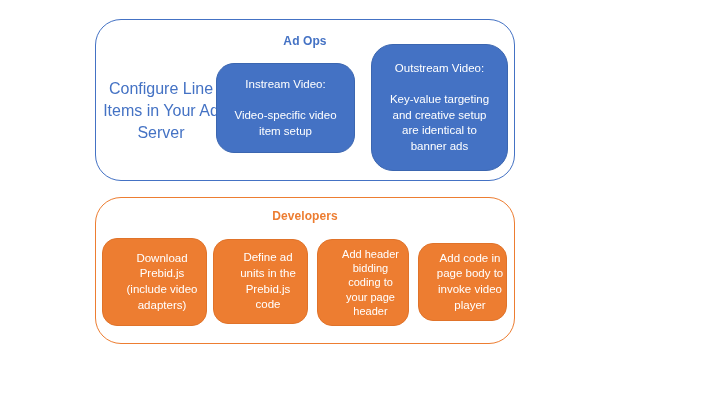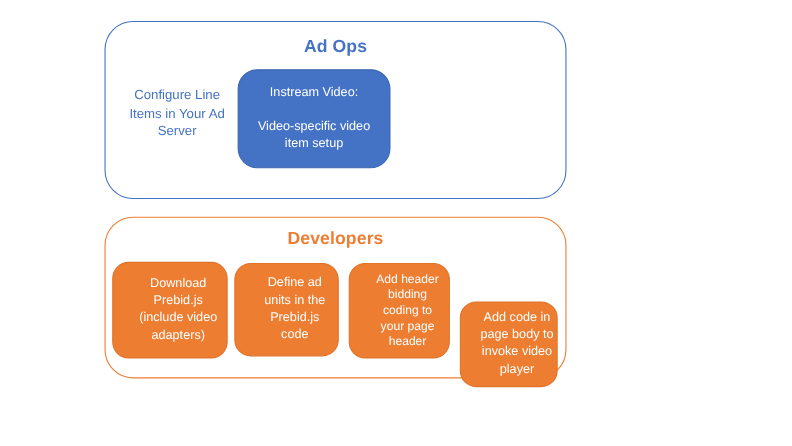--- a/index.html
+++ b/index.html
@@ -22,33 +22,33 @@
   }
   .group.blue   { border-color: var(--blue, #4472C4); }
   .group.orange { border-color: var(--orange, #ED7D31); }
 
   .group-title {
     position: absolute;
     left: 0;
     width: 100%;
     text-align: center;
     font-weight: bold;
-    font-size: 16px;
+    font-size: 12px;
     letter-spacing: 0.1px;
   }
   .group-title.blue   { color: var(--blue, #4472C4); top: 14px; }
   .group-title.orange { color: var(--orange, #ED7D31); top: 11px; }
 
   .side-note {
     position: absolute;
     left: 6px;
     top: 58px;
     width: 118px;
     color: var(--blue, #4472C4);
-    font-size: 12px;
+    font-size: 16px;
     line-height: 1.38;
     text-align: center;
     white-space: pre-line;
   }
 
   .node {
     position: absolute;
     color: #ffffff;
     display: flex;
     align-items: center;
@@ -65,39 +65,45 @@
   .group-adops { left: 95px; top: 19px; width: 420px; height: 162px; }
   .node-instream  { left: 120px; top: 43px;  width: 139px; height: 90px;  border-radius: 18px; }
   .node-outstream { left: 275px; top: 24px;  width: 137px; height: 127px; border-radius: 22px; }
 
   
   .group-developers { left: 95px; top: 197px; width: 420px; height: 147px; }
   .dev-box { border-radius: 15px; }
   .node-dev1 { left: 6px;   top: 40px; width: 105px; height: 88px; }
   .node-dev2 { left: 117px; top: 41px; width: 95px;  height: 85px; border-radius: 15px; }
   .node-dev3 { left: 221px; top: 41px; width: 92px;  height: 87px; font-size: 11px; line-height: 1.3; }
-  .node-dev4 { left: 322px; top: 45px; width: 89px;  height: 78px; margin-top: 31px; }
+  .node-dev4 { left: 322px; top: 45px; width: 89px;  height: 78px; }
 </style>
 </head>
 <body>
 
 <div class="stage">
 
   <div class="group blue group-adops">
     <div class="group-title blue">Ad Ops</div>
 
     <div class="side-note">Configure Line
 Items in Your Ad
 Server</div>
 
     <div class="node blue node-instream">Instream Video:
 
 Video-specific video
 item setup</div>
 
+    <div class="node blue node-outstream">Outstream Video:
+
+Key-value targeting
+and creative setup
+are identical to
+banner ads</div>
   </div>
 
   <div class="group orange group-developers">
     <div class="group-title orange">Developers</div>
 
     <div class="node orange dev-box node-dev1">Download
 Prebid.js
 (include video
 adapters)</div>
 

